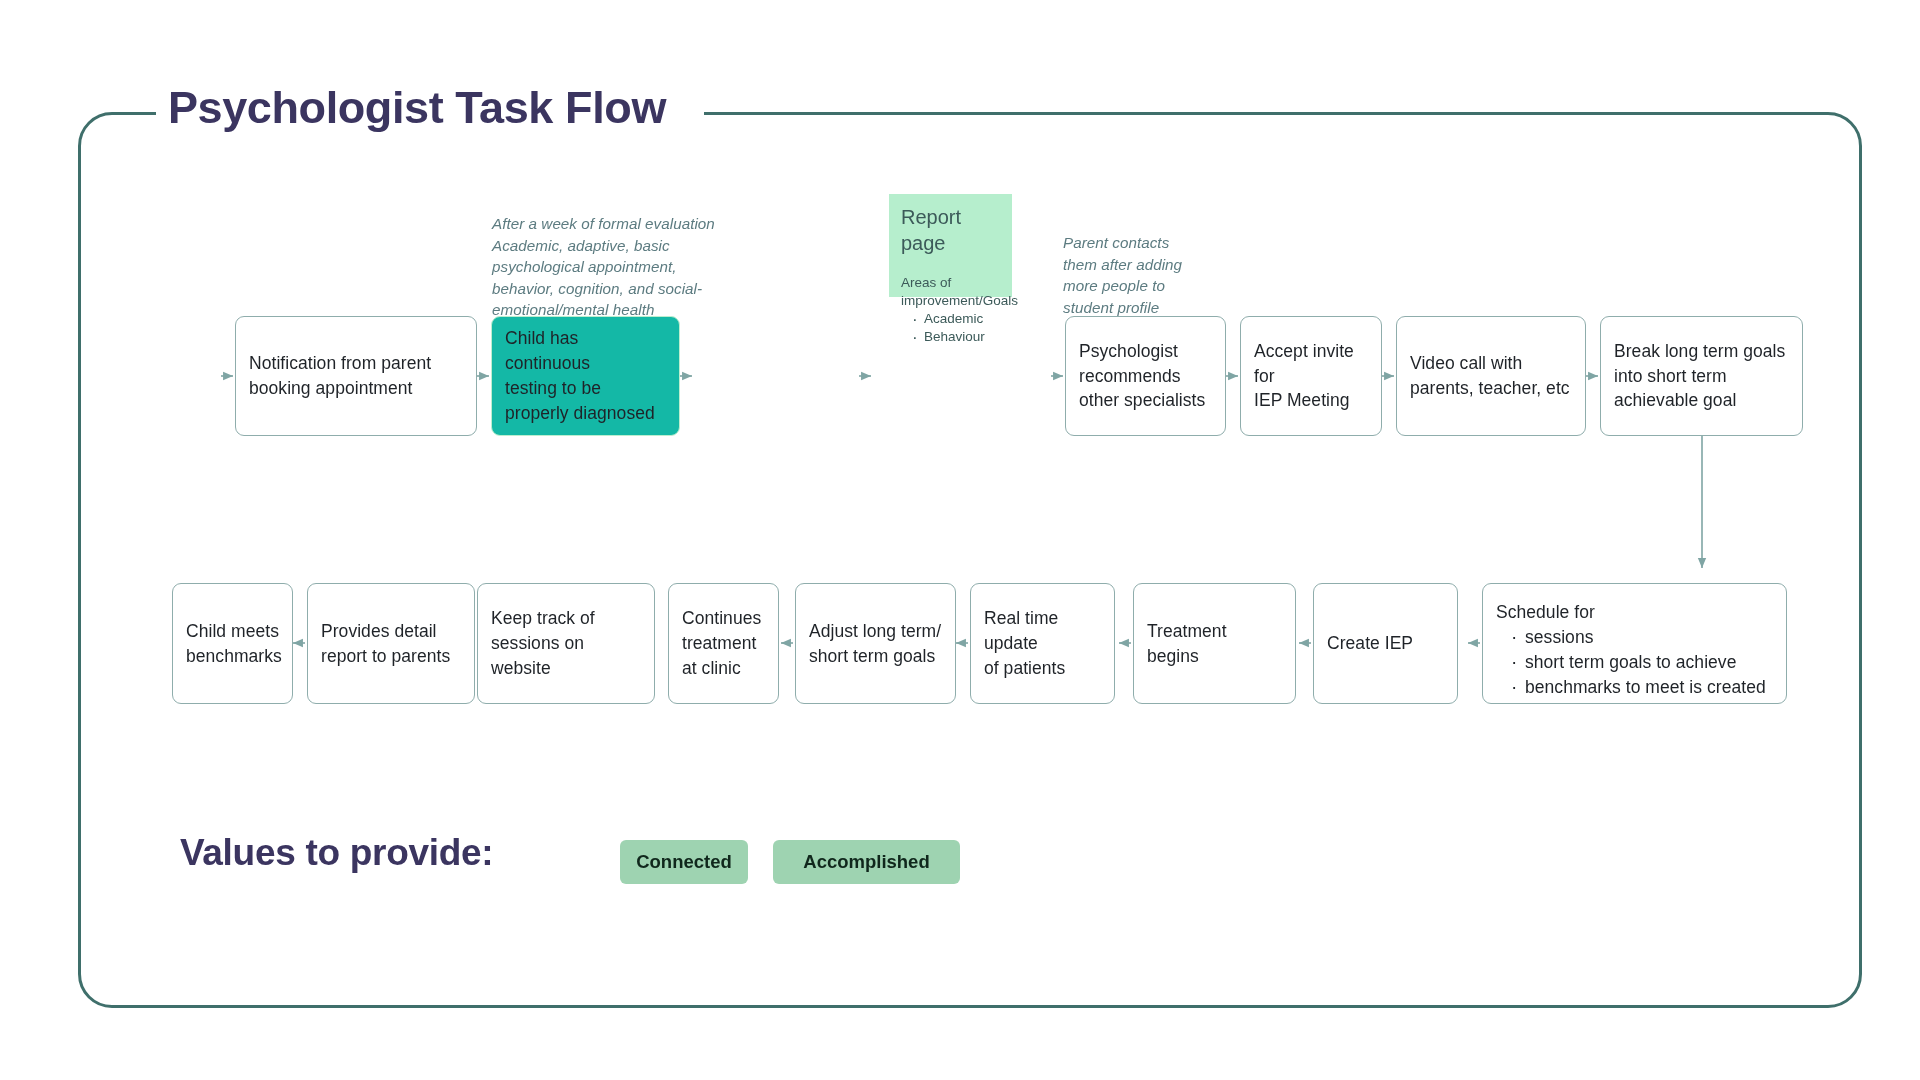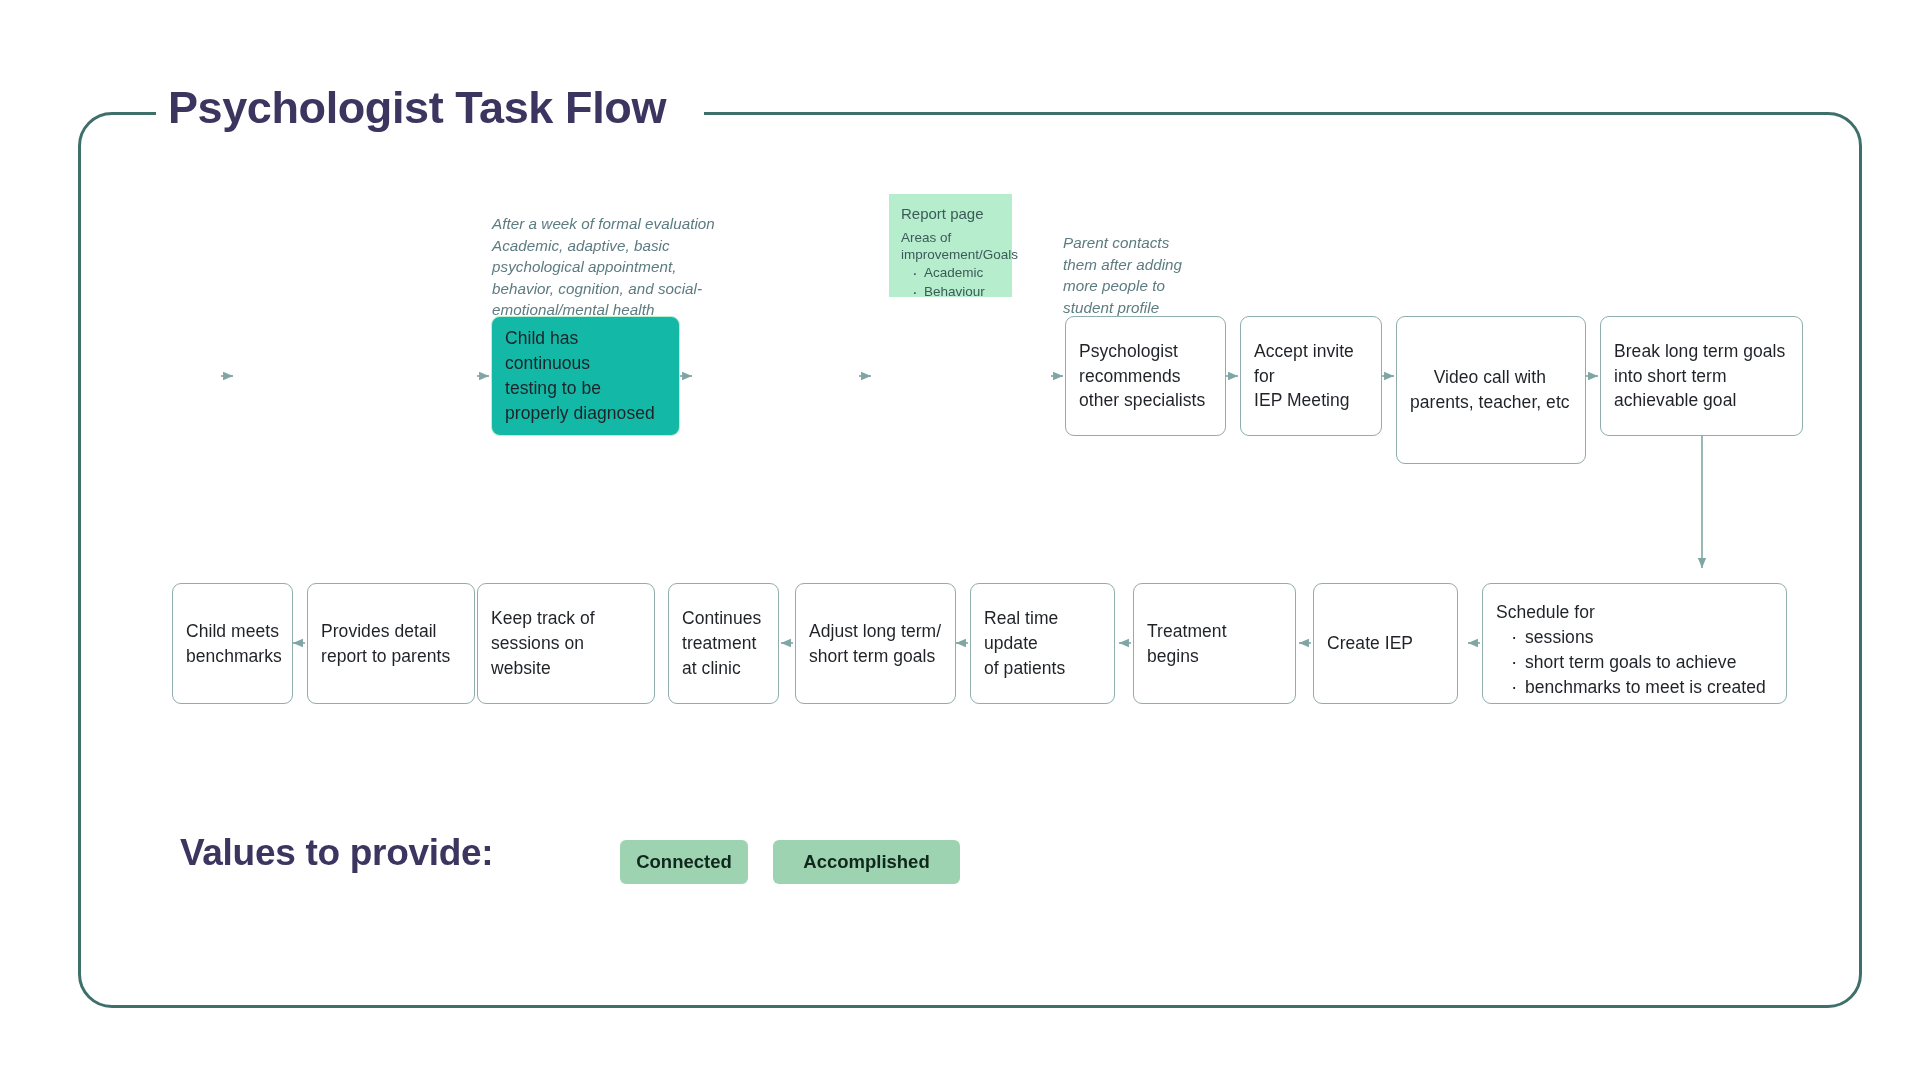--- a/index.html
+++ b/index.html
@@ -109,23 +109,23 @@
 
   
   .note {
     position: absolute;
     background: #b6eecd;
     box-sizing: border-box;
     padding: 10px 12px;
     color: #3c5a59;
   }
   .note .note-title {
-    font-size: 15px;
+    font-size: 20px;
     line-height: 1.3;
-    margin-bottom: 5px;
+    margin-bottom: 18px;
   }
   .note .note-sub {
     font-size: 13.5px;
     line-height: 1.32;
   }
   .note ul {
     margin: 0;
     padding: 0 0 0 10px;
     list-style: none;
     font-size: 13.5px;
@@ -241,20 +241,26 @@
   <div class="note" style="left:889px;top:194px;width:123px;height:103px;">
     <div class="note-title">Report page</div>
     <div class="note-sub">Areas of improvement/Goals</div>
     <ul>
       <li>Academic</li>
       <li>Behaviour</li>
     </ul>
   </div>
 
 
+  <div class="node" style="left:235px;top:316px;width:242px;height:120px;">
+    <div>
+      <div>Notification from parent</div>
+      <div>booking appointment</div>
+    </div>
+  </div>
 
   <div class="node highlight" style="left:491px;top:316px;width:189px;height:120px;">
     <div>
       <div>Child has continuous</div>
       <div>testing to be</div>
       <div>properly diagnosed</div>
     </div>
   </div>
 
 
@@ -267,21 +273,21 @@
     </div>
   </div>
 
   <div class="node" style="left:1240px;top:316px;width:142px;height:120px;">
     <div>
       <div>Accept invite for</div>
       <div>IEP Meeting</div>
     </div>
   </div>
 
-  <div class="node" style="left:1396px;top:316px;width:190px;height:148px;text-align:center;">
+  <div class="node" style="left:1396px;top:316px;width:190px;height:120px;">
     <div>
       <div>Video call with</div>
       <div>parents, teacher, etc</div>
     </div>
   </div>
 
   <div class="node" style="left:1600px;top:316px;width:203px;height:120px;">
     <div>
       <div>Break long term goals</div>
       <div>into short term</div>

